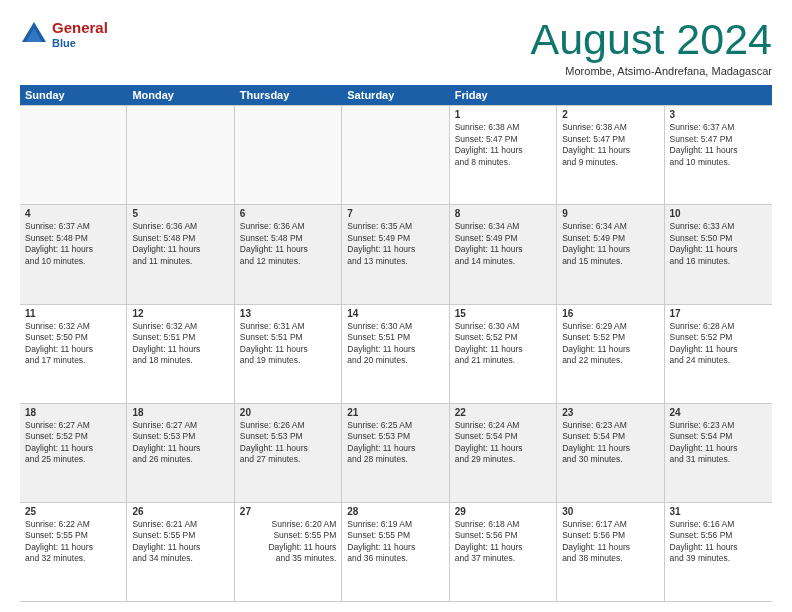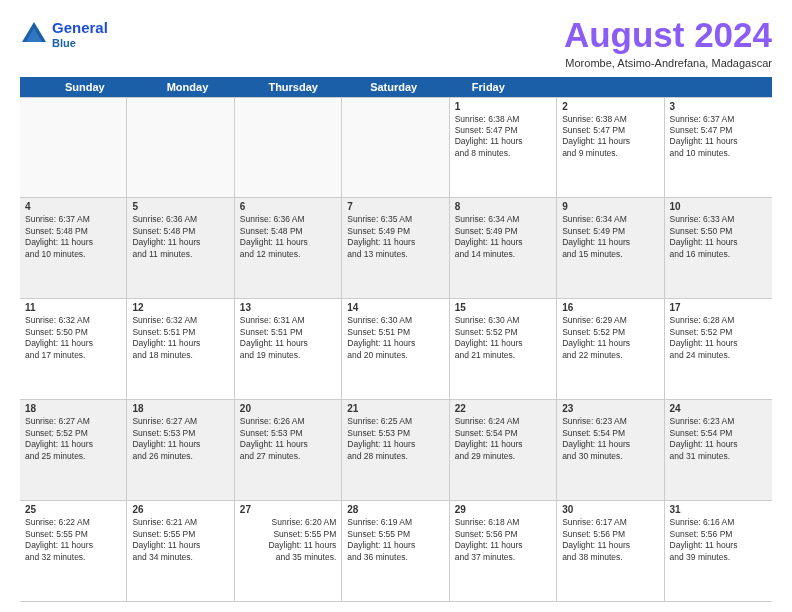--- a/index.html
+++ b/index.html
@@ -29,56 +29,55 @@
       margin-top: 4px;
     }
     .logo-text {
       display: flex;
       flex-direction: column;
       line-height: 1.1;
     }
     .logo-general {
       font-size: 15px;
       font-weight: bold;
-      color: #1d4ed8;
+      color: #b91c1c;
     }
     .logo-blue {
       font-size: 11px;
       font-weight: bold;
       color: #1a5fa8;
     }
     .logo-icon {
       width: 28px;
       height: 28px;
       margin-right: 4px;
     }
     .title-section {
       text-align: right;
     }
     .month-year {
-      font-size: 35px;
-      font-weight: bold;
-      color: #8b5cf6;
+      font-size: 43px;
+      font-weight: normal;
+      color: #0f766e;
       line-height: 1.1;
     }
     .location {
       font-size: 11px;
       color: #333;
       margin-top: 2px;
     }
     .calendar {
       flex: 1;
       display: flex;
       flex-direction: column;
     }
     .cal-header {
       display: grid;
       grid-template-columns: repeat(7, 1fr);
       background: #1a5fa8;
-      padding-left: 40px;
     }
     .cal-header-cell {
       color: #fff;
       font-size: 11px;
       font-weight: bold;
       padding: 4px 5px;
       text-align: left;
     }
     .cal-body {
       flex: 1;

